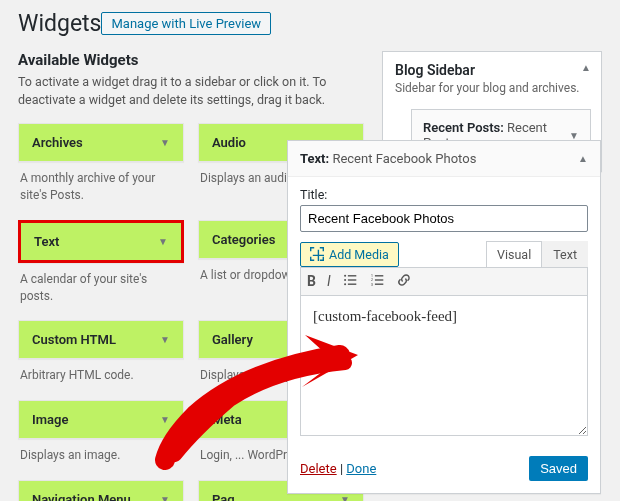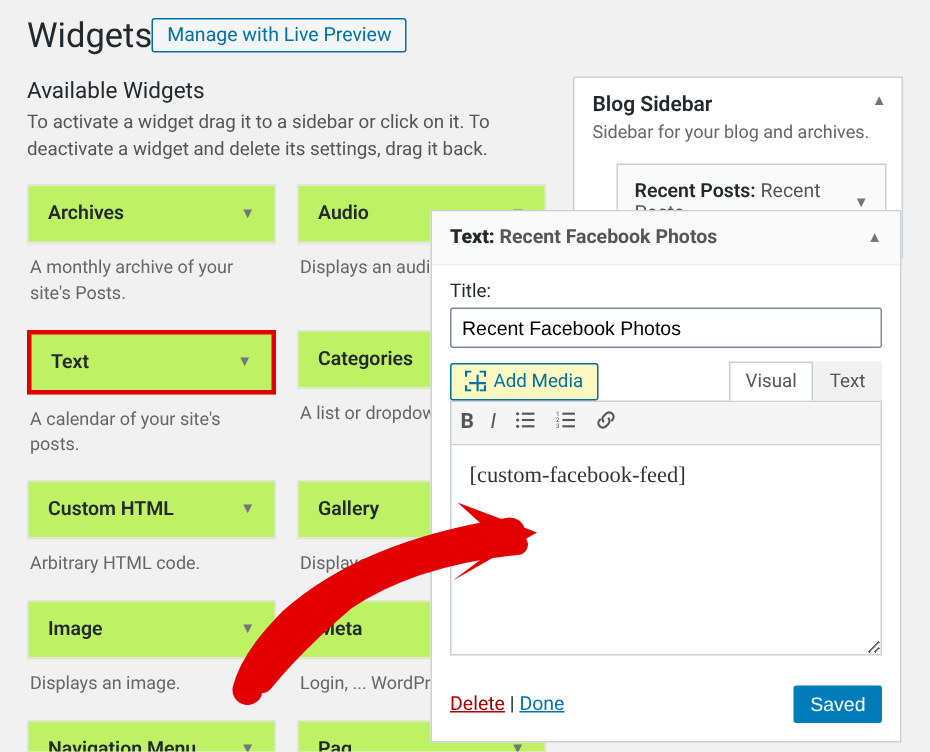--- a/index.html
+++ b/index.html
@@ -30,21 +30,21 @@
     font-size: 13px;
     border-radius: 2px;
     background: #f3f5f6;
     cursor: pointer;
   }
   .columns { display: flex; gap: 18px; }
   .left-col { flex: 1; }
   .right-col { width: 220px; }
   .section-heading {
     font-size: 15px;
-    font-weight: 400;
+    font-weight: 700;
     margin: 0 0 4px 0;
   }
   .section-desc {
     font-size: 12.5px;
     color: #555;
     margin: 0 0 14px 0;
     line-height: 1.45;
   }
   .widget-grid {
     display: grid;
@@ -128,21 +128,20 @@
     z-index: 10;
   }
   .editor-head {
     background: #fafafa;
     border-bottom: 1px solid #eee;
     padding: 10px 12px;
     display: flex;
     justify-content: space-between;
     align-items: center;
     font-size: 13px;
-    font-weight: bold;
   }
   .editor-body { padding: 10px 12px 10px 12px; }
   .form-label {
     font-size: 12.5px;
     display: block;
     margin-bottom: 3px;
   }
   .text-input {
     width: 100%;
     padding: 5px 7px;

